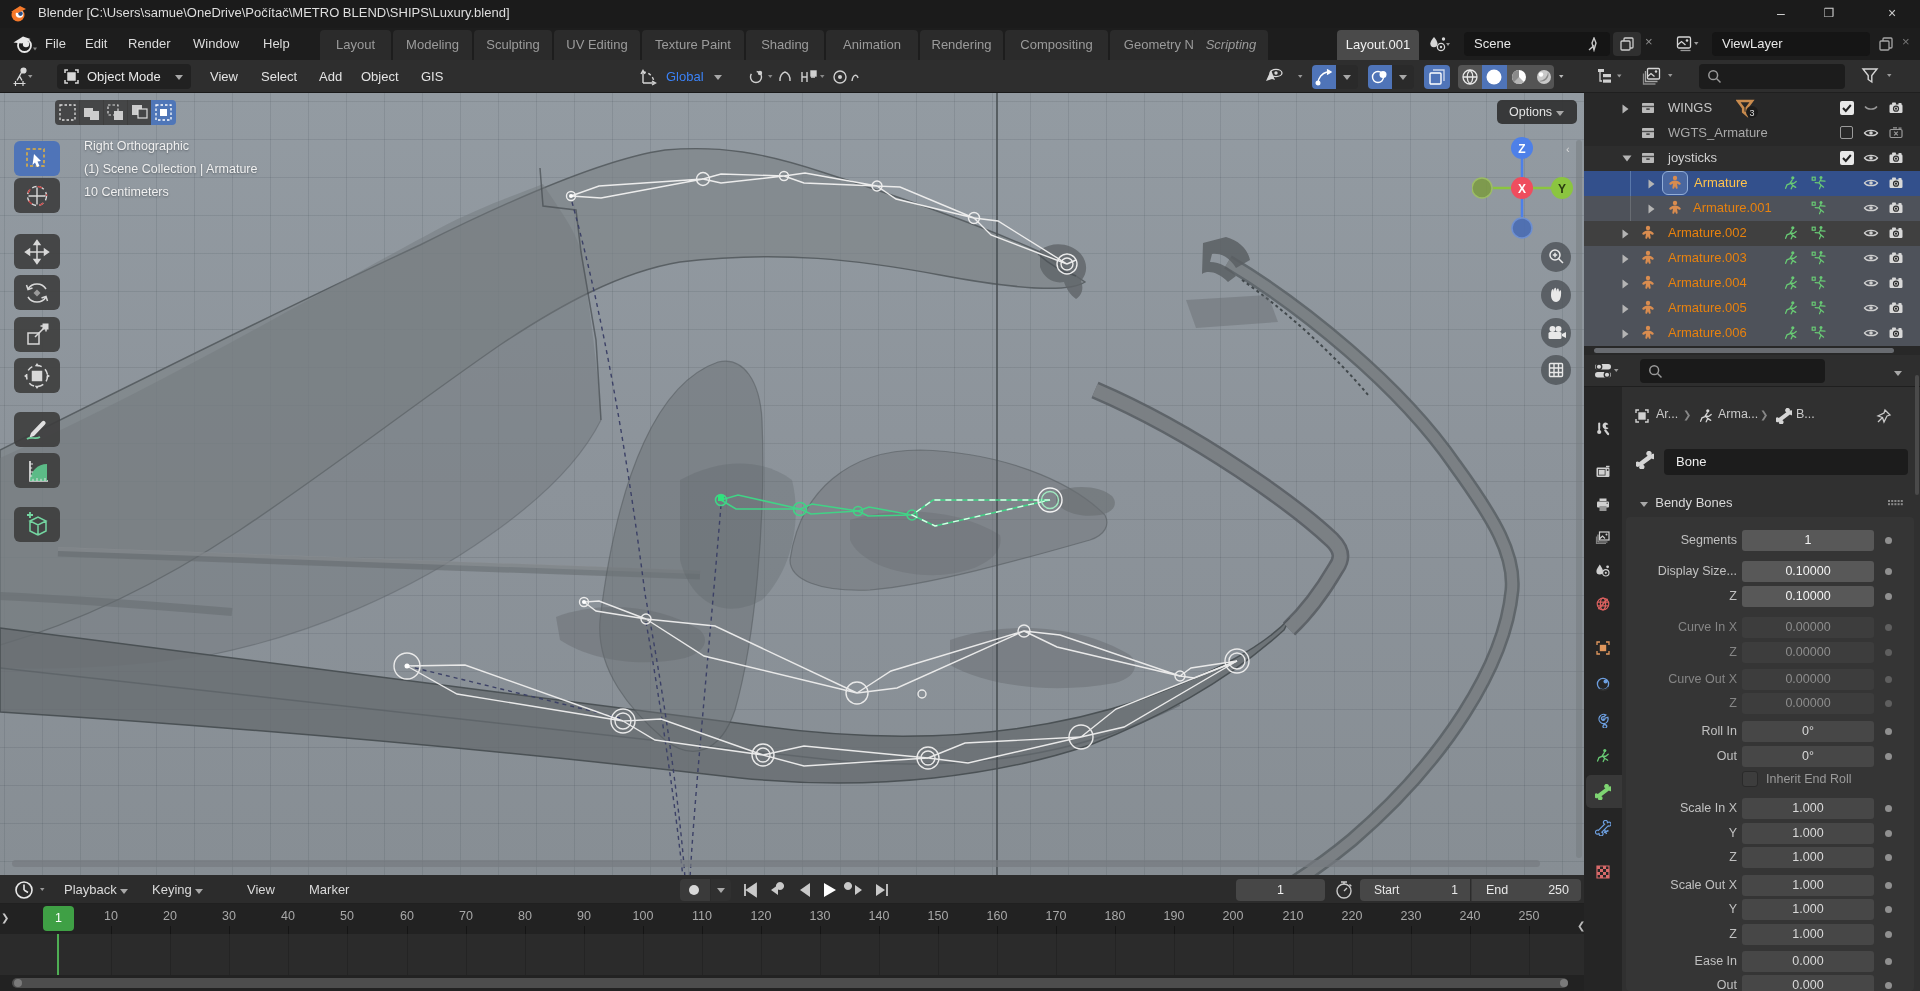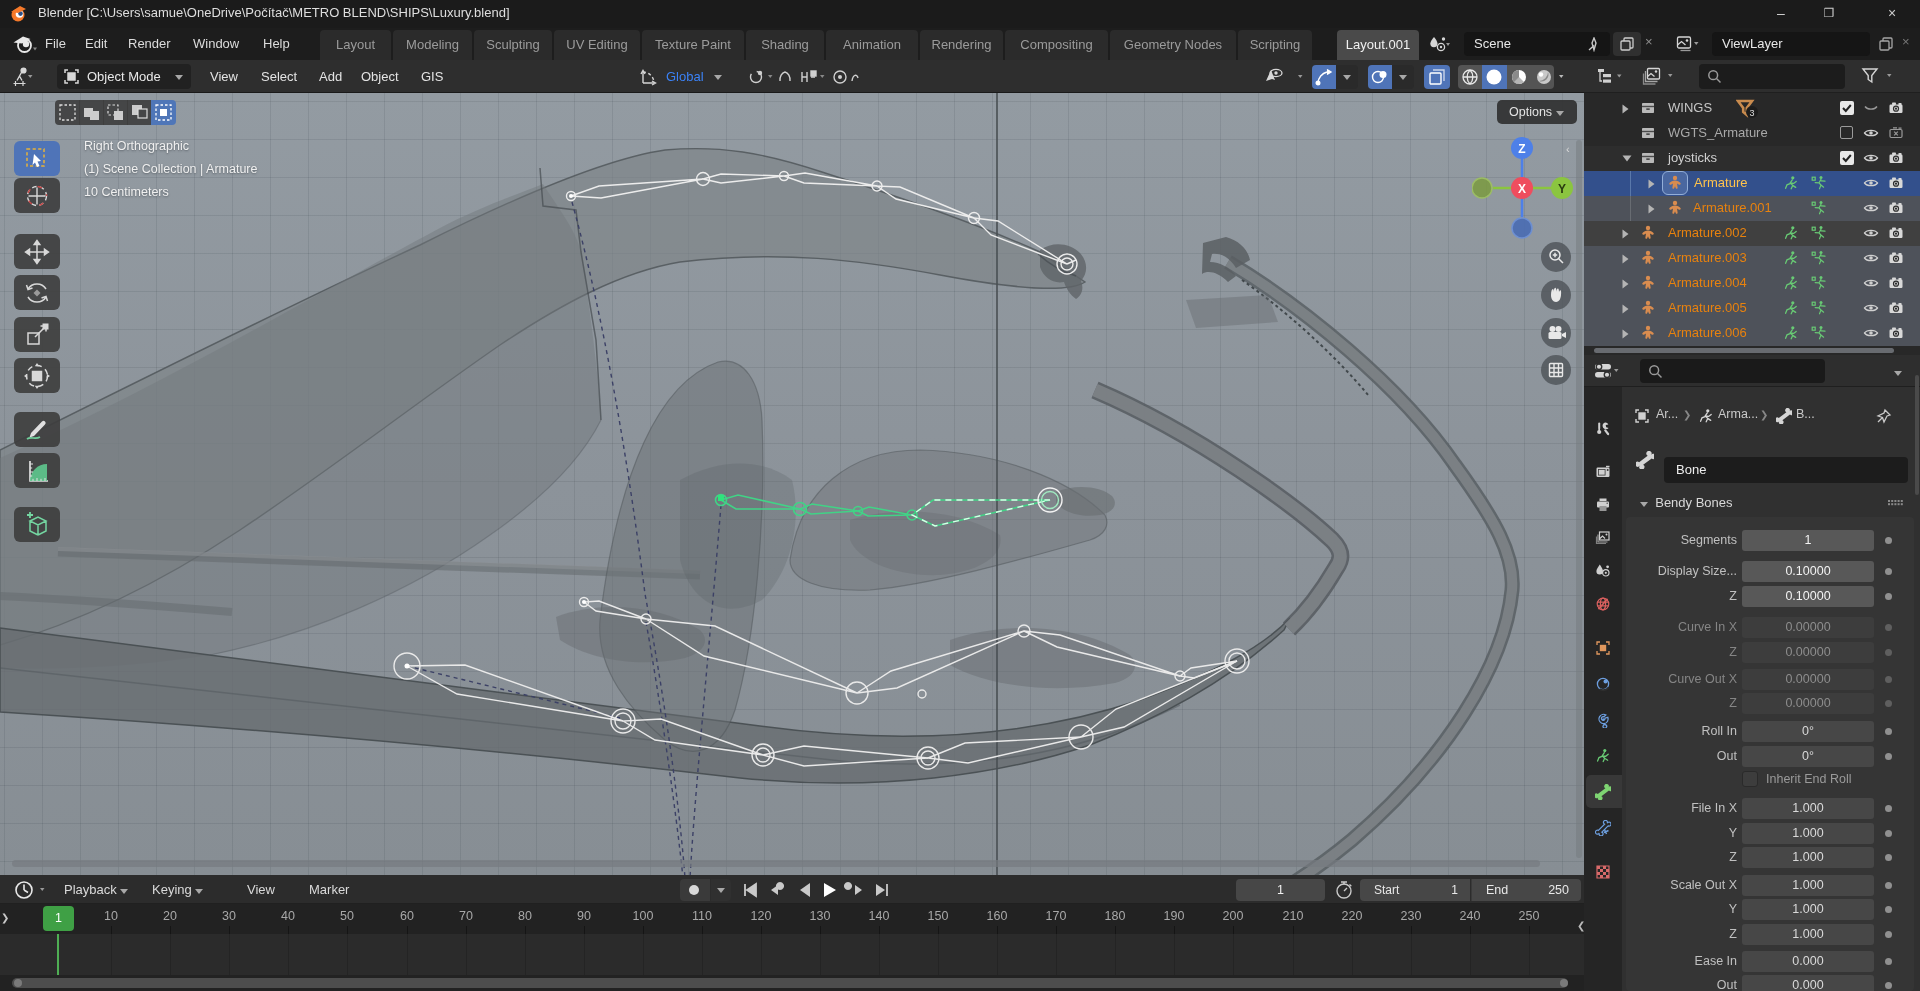--- a/index.html
+++ b/index.html
@@ -72,21 +72,21 @@
 <div class="tab" style="left:320px;width:71px;">Layout</div>
     <div class="tab" style="left:393px;width:79px;">Modeling</div>
     <div class="tab" style="left:474px;width:78px;">Sculpting</div>
     <div class="tab" style="left:554px;width:86px;">UV Editing</div>
     <div class="tab" style="left:642px;width:102px;">Texture Paint</div>
     <div class="tab" style="left:746px;width:78px;">Shading</div>
     <div class="tab" style="left:826px;width:92px;">Animation</div>
     <div class="tab" style="left:920px;width:83px;">Rendering</div>
     <div class="tab" style="left:1005px;width:103px;">Compositing</div>
     <div class="tab" style="left:1110px;width:126px;">Geometry Nodes</div>
-    <div class="tab" style="left:1238px;width:74px;">Scripting</div>
+    <div class="tab" style="left:1194px;width:74px;font-style:italic;">Scripting</div>
 <div class="tab active" style="left:1337px;width:82px;">Layout.001</div>
 <svg class="abs" style="left:1428px;top:7px" width="22" height="18" viewBox="0 0 22 18">
       <g fill="#d5d5d5">
         <path d="M6,2 C8,4.5 9.5,6.8 9.5,8.6 a3.6,3.6 0 1,1 -7.2,0 C2.3,6.8 4,4.5 6,2 Z"></path>
         <circle cx="13" cy="12" r="3.6" fill="none" stroke="#d5d5d5" stroke-width="1.3"></circle>
         <circle cx="13" cy="12" r="1.2"></circle>
         <circle cx="15.5" cy="4" r="1.7"></circle>
       </g>
       <path d="M18,8 l4,0 l-2,3 z" fill="#999"></path>
     </svg>
@@ -1069,21 +1069,21 @@
 <span class="abs" style="left:166px;">B...</span>
 <svg class="abs" style="left:246px;top:1px" width="16" height="16" viewBox="0 0 16 16">
           <path d="M9,2 L14,7 L11,8 L8,14 L6.5,9.5 L2,8 L8,5 Z M2,14 L6,10" fill="none" stroke="#c9c9c9" stroke-width="1.3"></path>
         </svg>
 </div>
       <svg class="abs" style="left:52px;top:96px" width="18" height="18" viewBox="0 0 16 16">
         <g fill="#d5d5d5">
           <path d="M3.1,10.6 L9.8,3.9 a2.3,2.3 0 1,1 2.9,-1 a2.3,2.3 0 1,1 1,2.9 L7,12.5 a2.3,2.3 0 1,1 -2.9,1 a2.3,2.3 0 1,1 -1,-2.9 z" transform="rotate(8 8 8)"></path>
         </g>
       </svg>
-<div class="abs" style="left:80px;top:94px;width:244px;height:26px;background:#1c1c1c;border-radius:4px;color:#ededed;font-size:13px;line-height:26px;padding-left:12px;margin-top:8px;">Bone</div>
+<div class="abs" style="left:80px;top:94px;width:244px;height:26px;background:#1c1c1c;border-radius:4px;color:#ededed;font-size:13px;line-height:26px;padding-left:12px;">Bone</div>
       <div class="abs" style="left:56px;top:140px;color:#d8d8d8;font-size:13px;"><span style="font-size:10px;color:#bbb;"><svg width="8" height="5" viewBox="0 0 8 5">
             <path d="M0,0 L8,0 L4,5 Z" fill="#a8a8a8"></path>
           </svg></span>&nbsp; Bendy Bones</div>
 <svg class="abs" style="left:302px;top:143px" width="18" height="12" viewBox="0 0 18 12">
         <g fill="#8a8a8a">
           <rect x="2.0" y="2.0" width="2" height="2"></rect>
           <rect x="5.2" y="2.0" width="2" height="2"></rect>
           <rect x="8.4" y="2.0" width="2" height="2"></rect>
           <rect x="11.600000000000001" y="2.0" width="2" height="2"></rect>
           <rect x="14.8" y="2.0" width="2" height="2"></rect>
@@ -1115,21 +1115,21 @@
       <div class="pdot dim" style="top:314px;"></div>
       <div class="plabel dim" style="left:8px;top:338px;">Z</div>
       <div class="pfield dim" style="top:338px;">0.00000</div>
       <div class="pdot dim" style="top:338px;"></div>
       <div class="plabel" style="left:8px;top:366px;">Roll In</div>
       <div class="pfield " style="top:366px;">0°</div>
       <div class="pdot" style="top:366px;"></div>
       <div class="plabel" style="left:8px;top:391px;">Out</div>
       <div class="pfield " style="top:391px;">0°</div>
       <div class="pdot" style="top:391px;"></div>
-      <div class="plabel" style="left:8px;top:443px;">File In X</div>
+      <div class="plabel" style="left:8px;top:443px;">Scale In X</div>
       <div class="pfield " style="top:443px;">1.000</div>
       <div class="pdot" style="top:443px;"></div>
       <div class="plabel" style="left:8px;top:468px;">Y</div>
       <div class="pfield " style="top:468px;">1.000</div>
       <div class="pdot" style="top:468px;"></div>
       <div class="plabel" style="left:8px;top:492px;">Z</div>
       <div class="pfield " style="top:492px;">1.000</div>
       <div class="pdot" style="top:492px;"></div>
       <div class="plabel" style="left:8px;top:520px;">Scale Out X</div>
       <div class="pfield " style="top:520px;">1.000</div>

